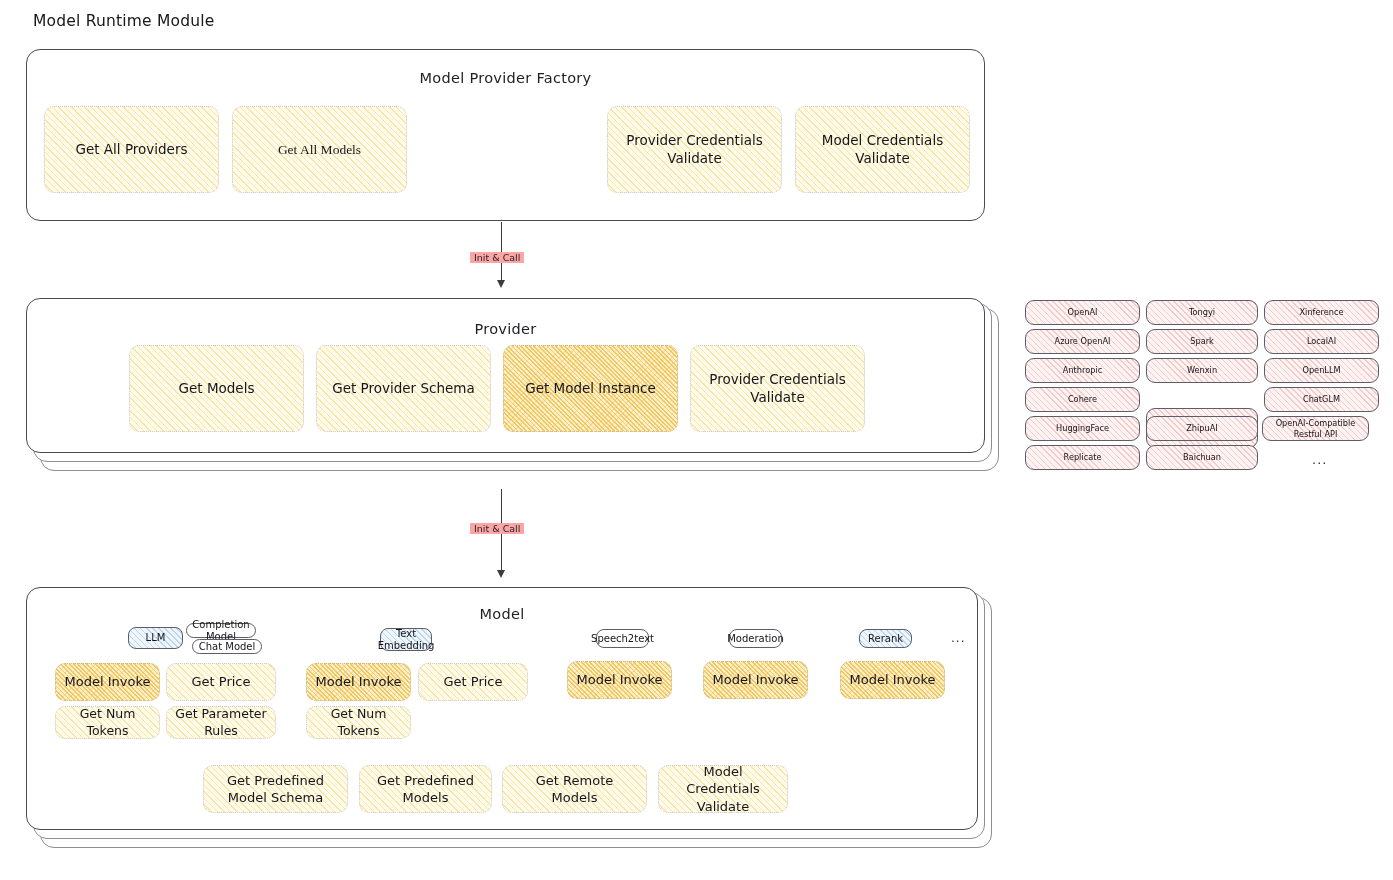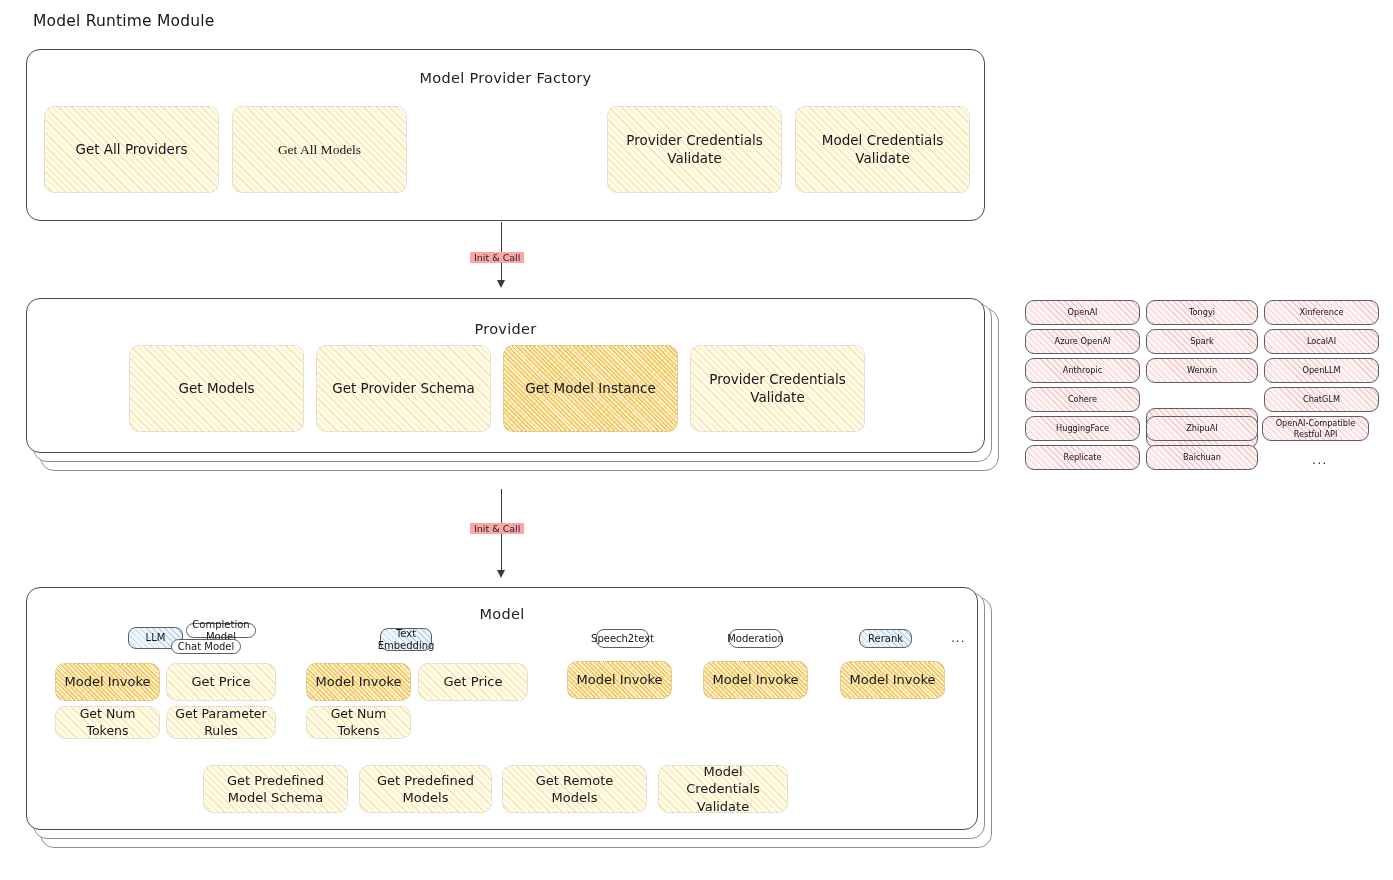--- a/index.html
+++ b/index.html
@@ -249,21 +249,21 @@
   <div class="abs container" style="left:26px;top:587px;width:952px;height:243px;">
     <div class="section-title" style="top:18px;">Model</div>
   </div>
 
   <div class="badge fill-blue" style="left:128px;top:627px;width:55px;height:22px;">
     <span>LLM</span>
   </div>
   <div class="badge fill-plain" style="left:186px;top:623px;width:70px;height:15px;">
     <span>Completion Model</span>
   </div>
-  <div class="badge fill-plain" style="left:171px;top:639px;width:70px;height:15px;">
+  <div class="badge fill-plain" style="left:192px;top:639px;width:70px;height:15px;">
     <span>Chat Model</span>
   </div>
 
   <div class="node fill-orange" style="left:55px;top:663px;width:105px;height:38px;font-size:13px;">
     <span>Model Invoke</span>
   </div>
   <div class="node fill-yellow" style="left:166px;top:663px;width:110px;height:38px;font-size:13px;">
     <span>Get Price</span>
   </div>
   <div class="node fill-yellow" style="left:55px;top:706px;width:105px;height:33px;font-size:12.5px;">

